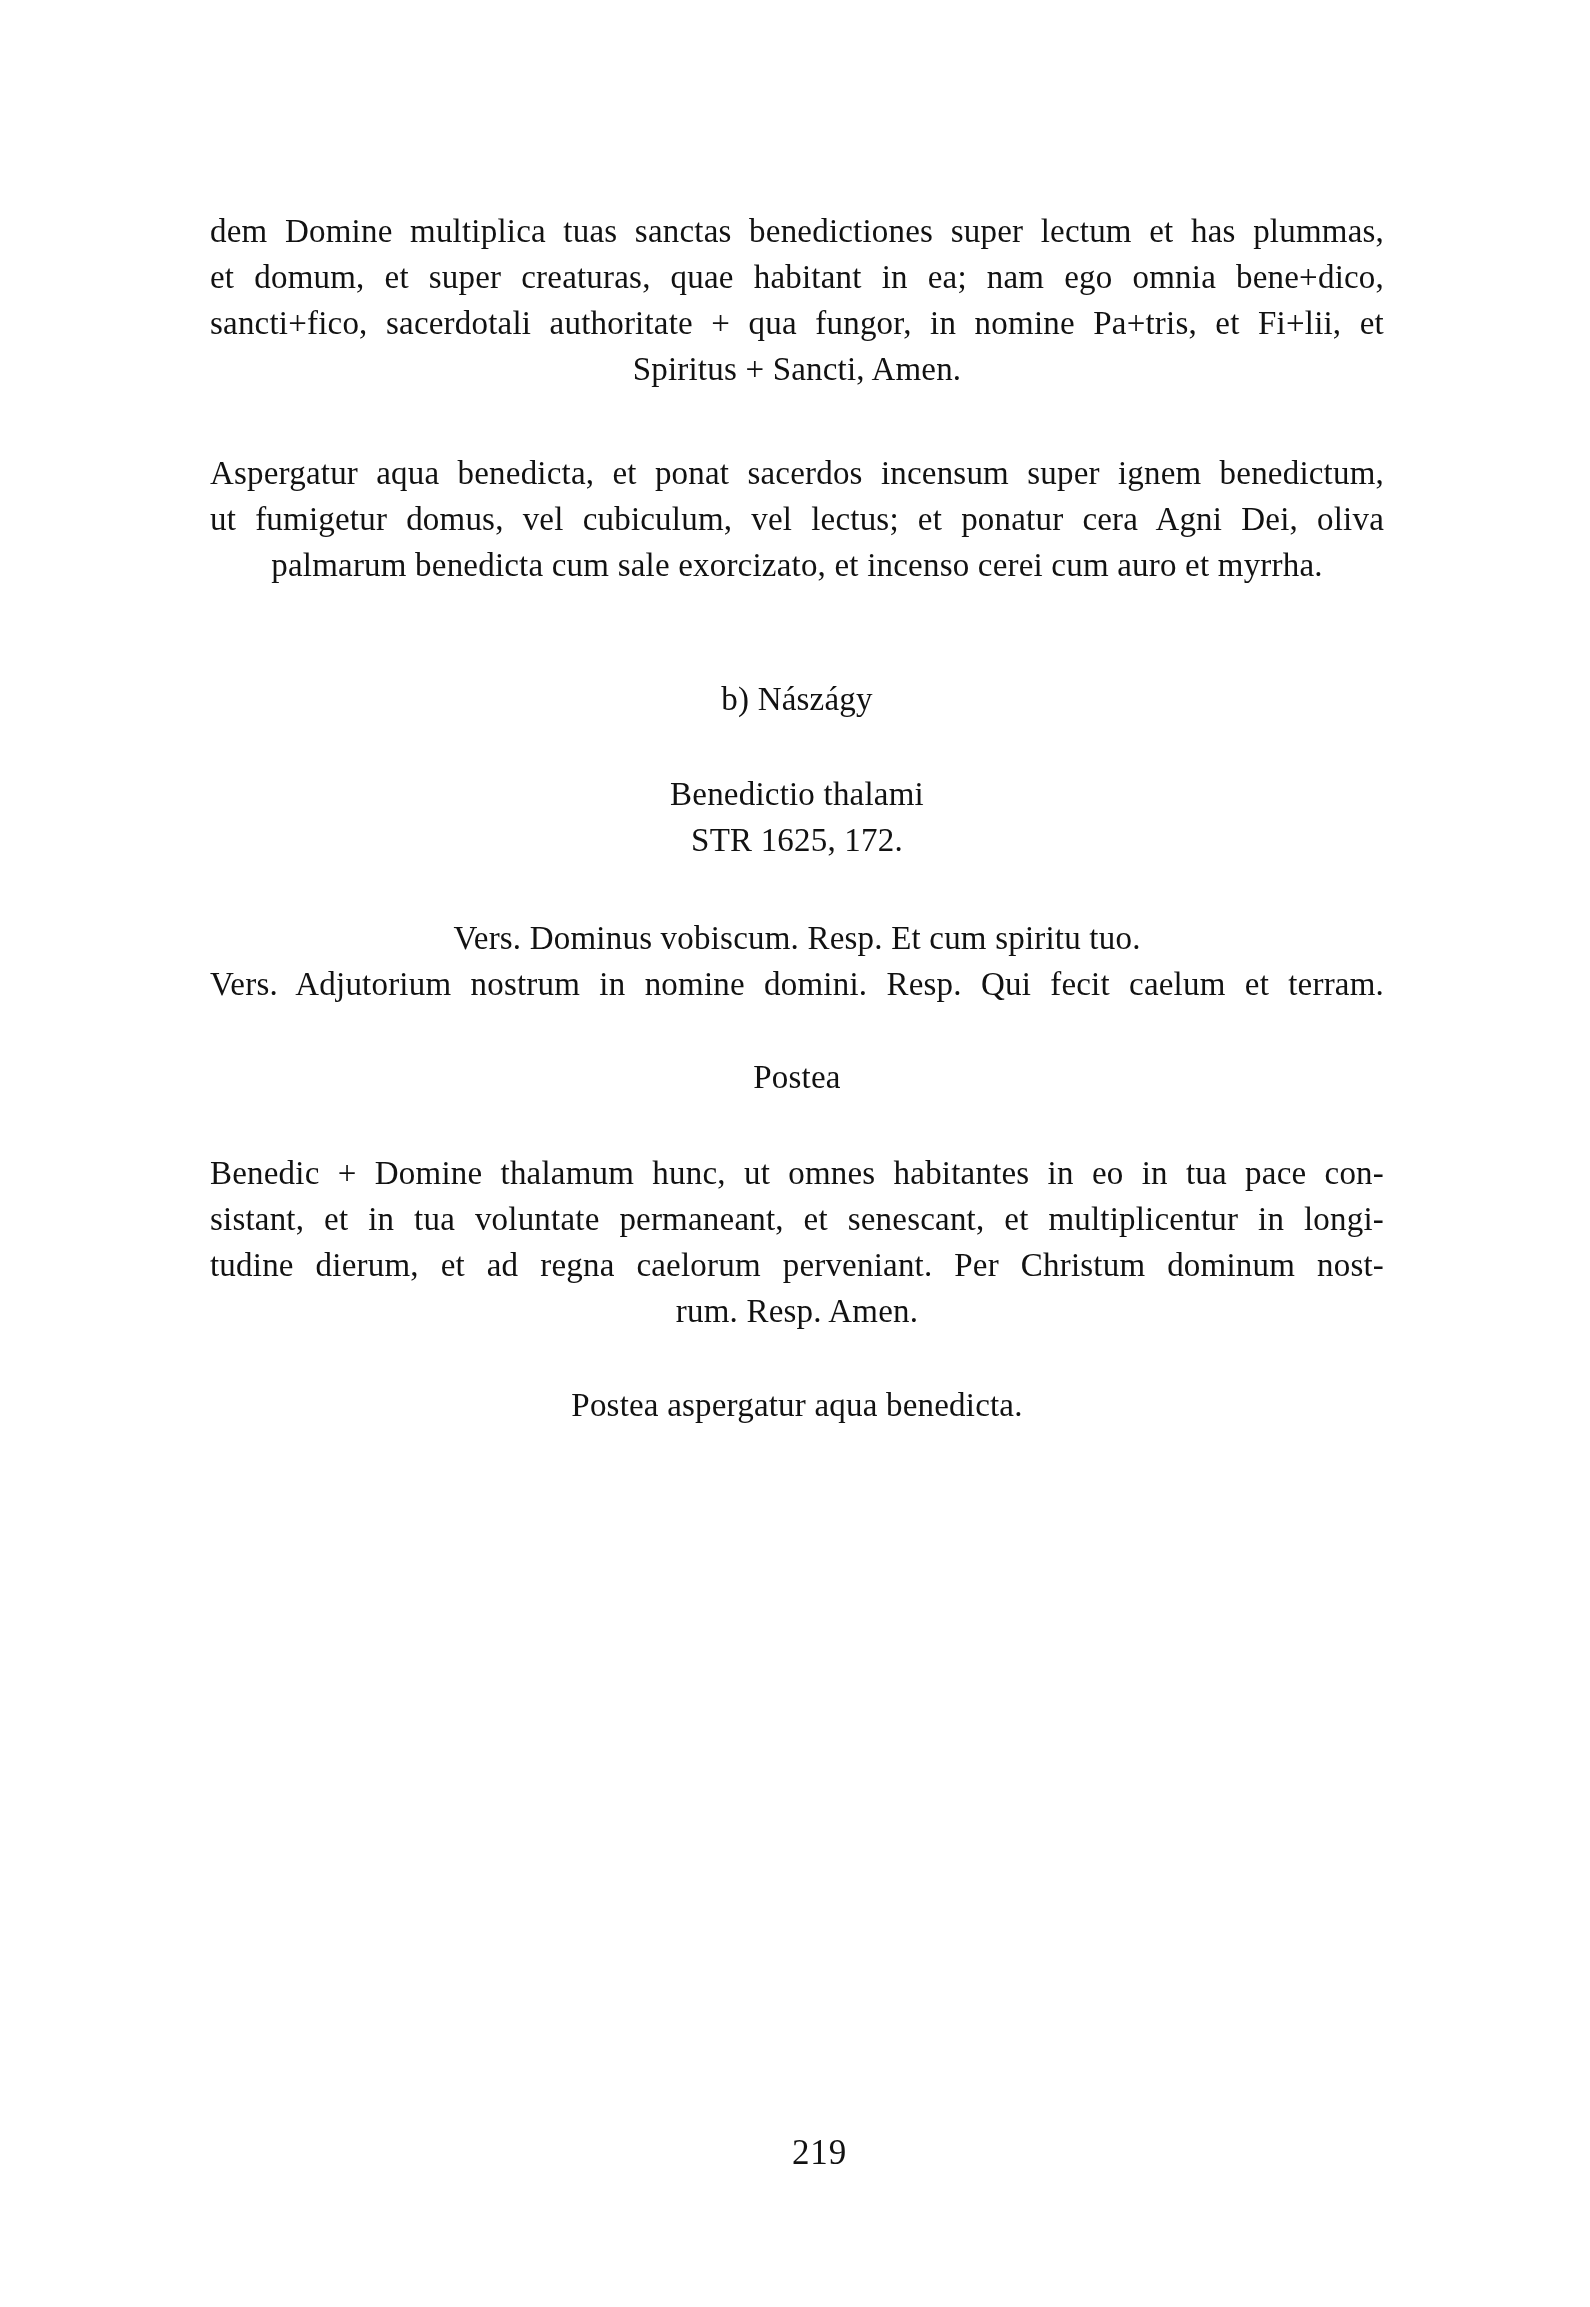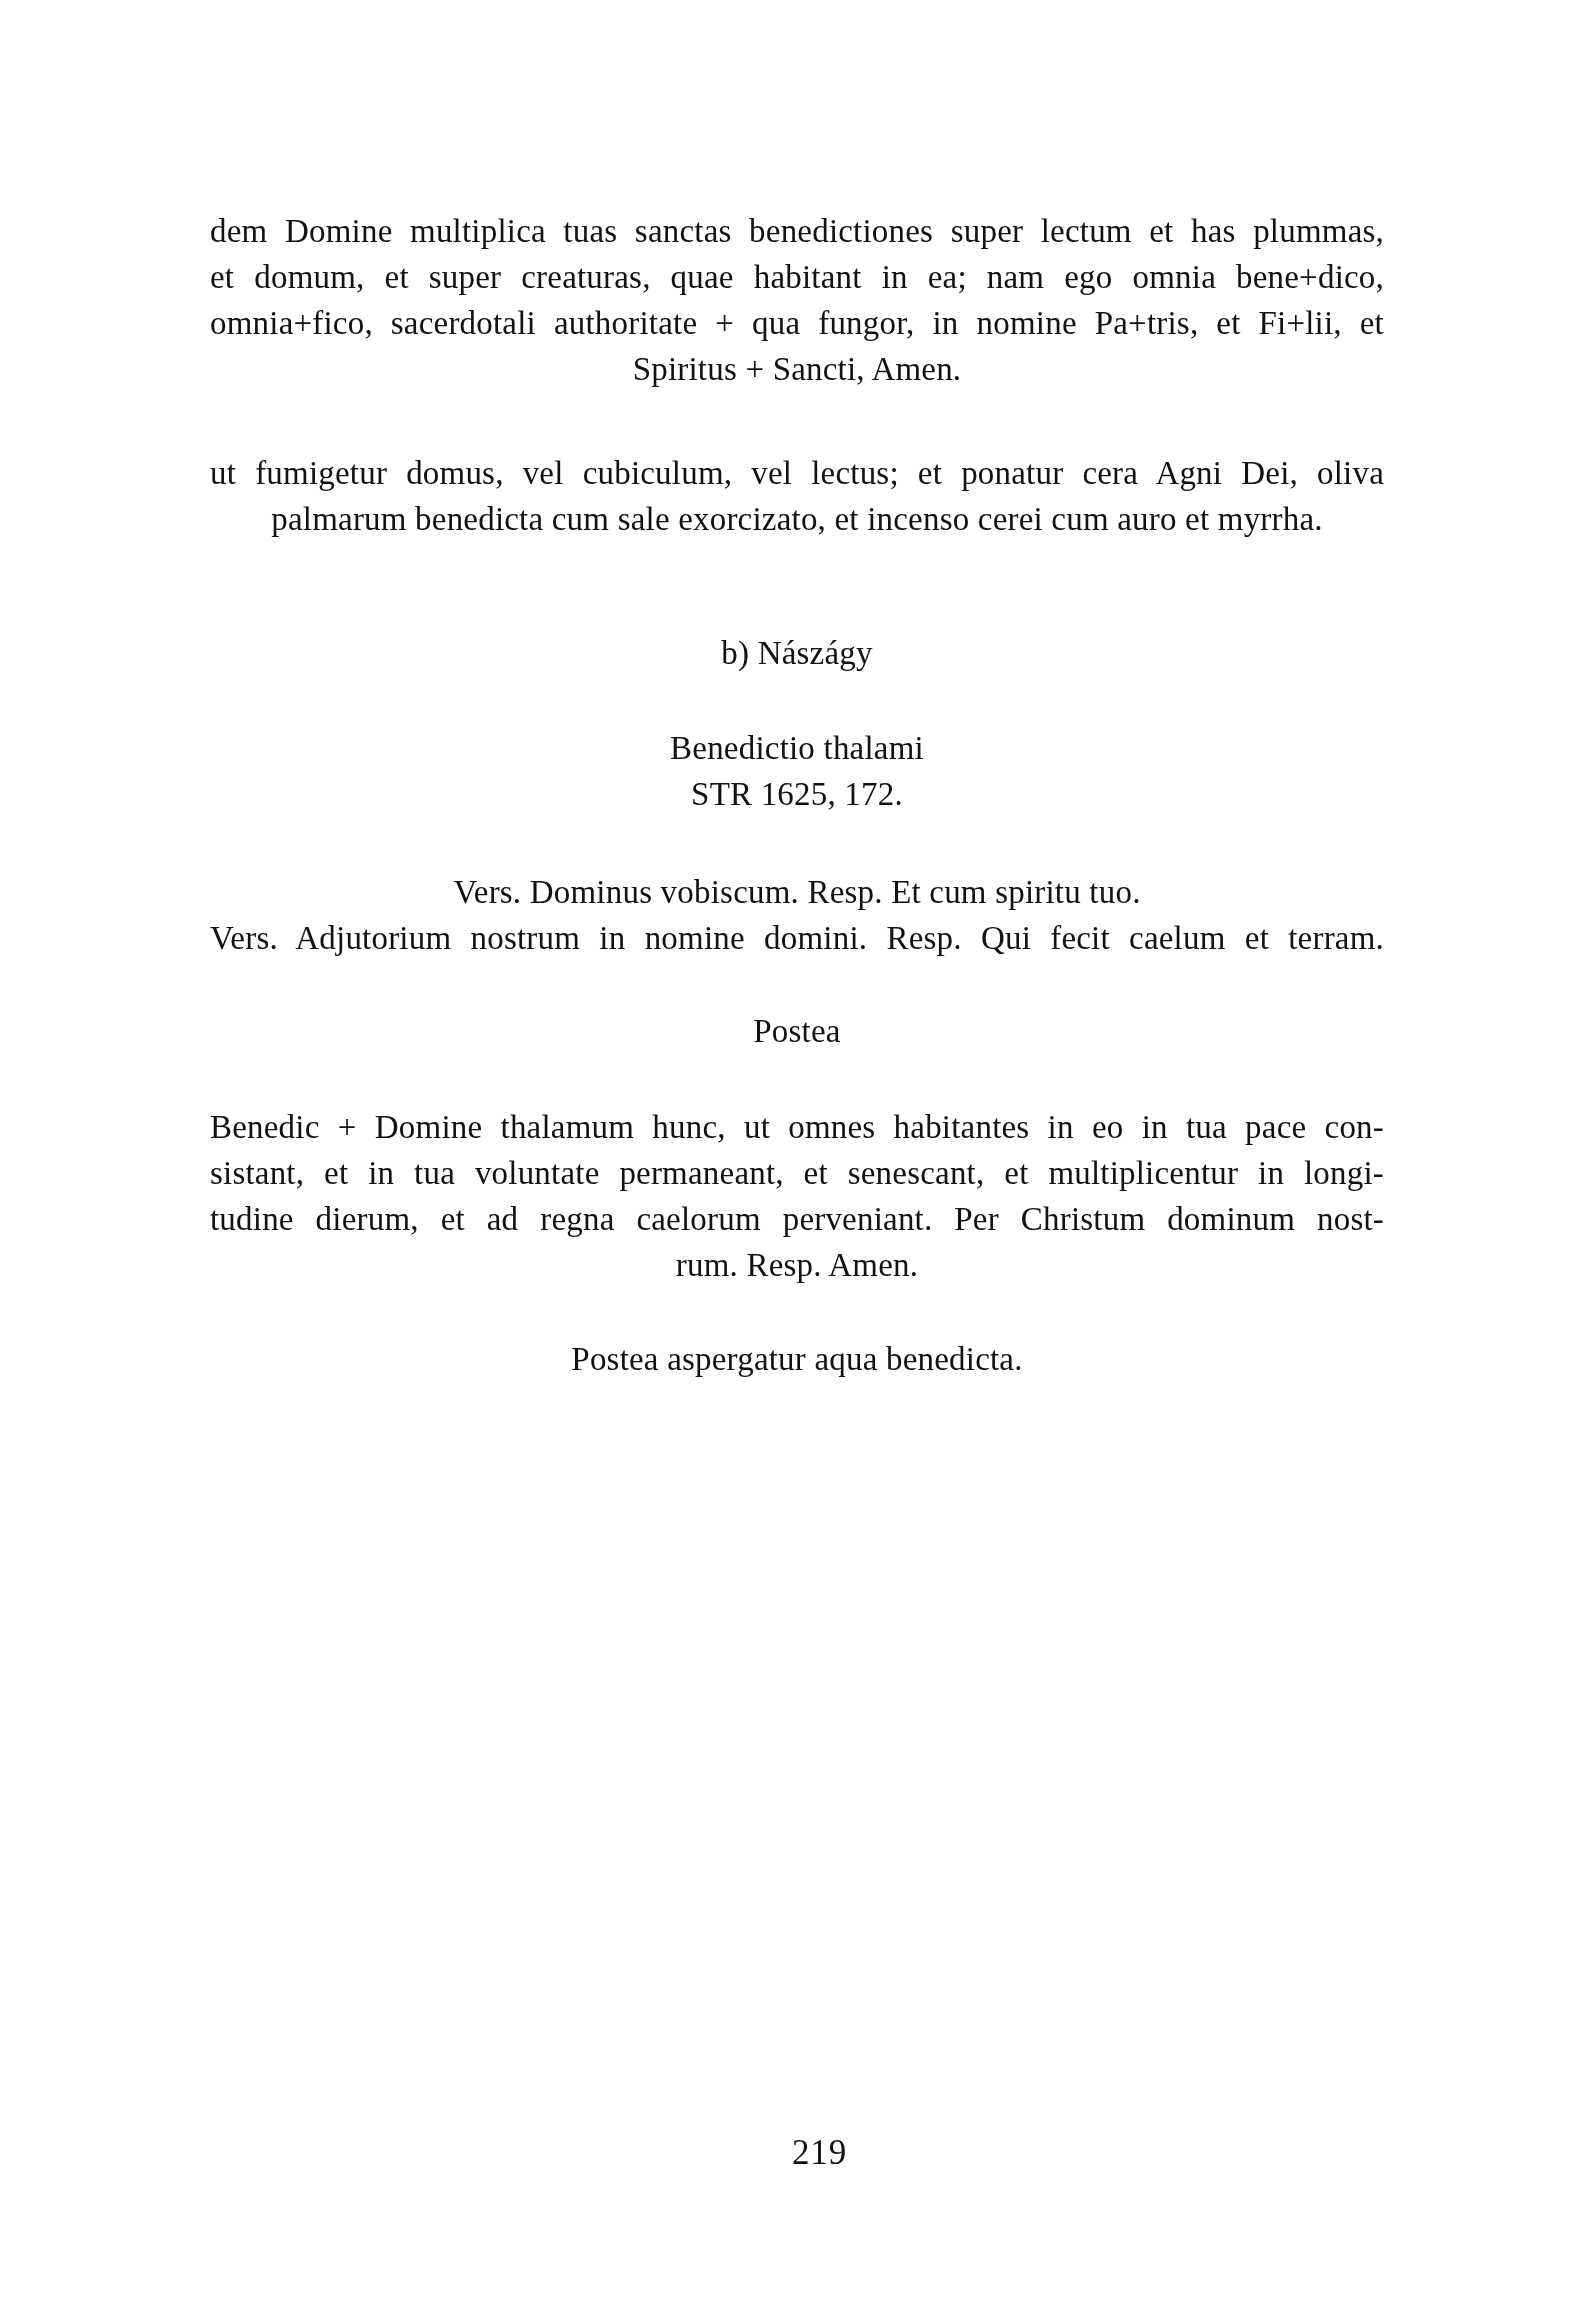--- a/index.html
+++ b/index.html
@@ -55,25 +55,26 @@
 </head>
 <body>
 
 <div class="page">
 
   <main class="text-column">
 
     <div class="block">
       <div class="line justify">dem Domine multiplica tuas sanctas benedictiones super lectum et has plummas,</div>
       <div class="line justify">et domum, et super creaturas, quae habitant in ea; nam ego omnia bene+dico,</div>
-      <div class="line justify">omnia+fico, sacerdotali authoritate + qua fungor, in nomine Pa+tris, et Fi+lii, et</div>
+      <div class="line justify">sancti+fico, sacerdotali authoritate + qua fungor, in nomine Pa+tris, et Fi+lii, et</div>
       <div class="line left">Spiritus + Sancti, Amen.</div>
     </div>
 
     <div class="block mt-67">
+      <div class="line justify">Aspergatur aqua benedicta, et ponat sacerdos incensum super ignem benedictum,</div>
       <div class="line justify">ut fumigetur domus, vel cubiculum, vel lectus; et ponatur cera Agni Dei, oliva</div>
       <div class="line left">palmarum benedicta cum sale exorcizato, et incenso cerei cum auro et myrrha.</div>
     </div>
 
     <div class="block mt-102">
       <div class="line left">b) Nászágy</div>
     </div>
 
     <div class="block mt-57">
       <div class="line left">Benedictio thalami</div>

